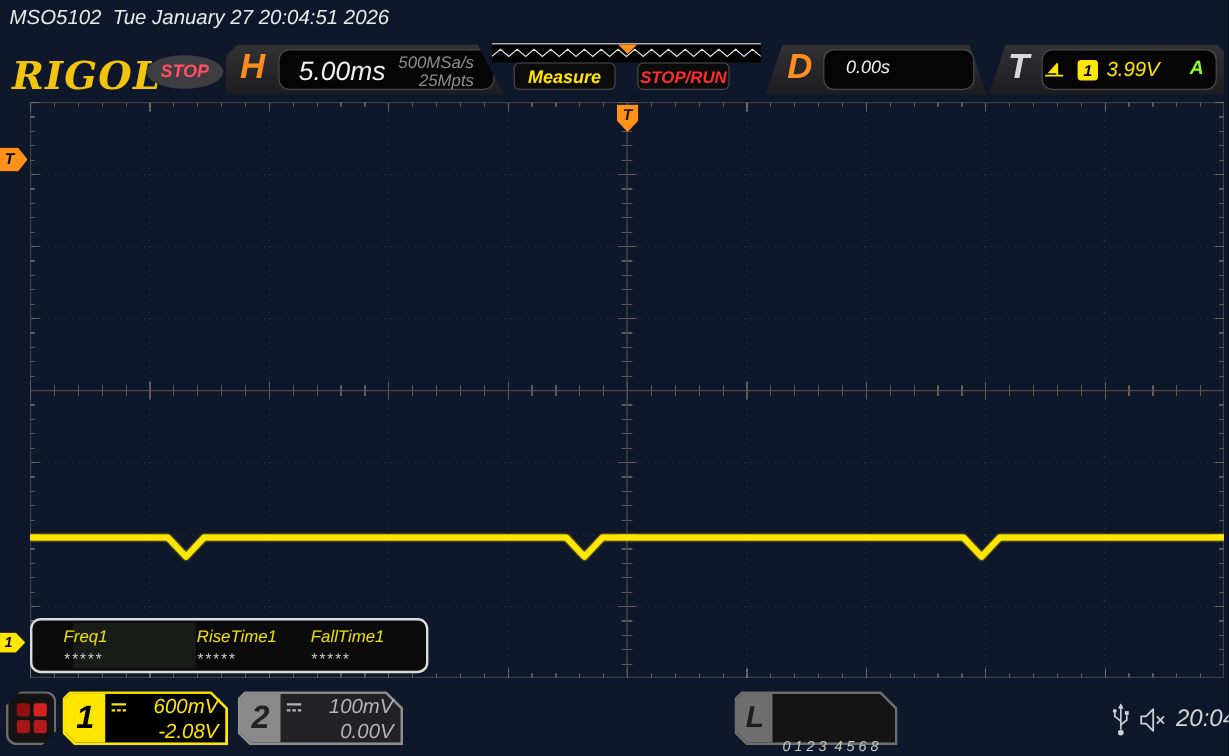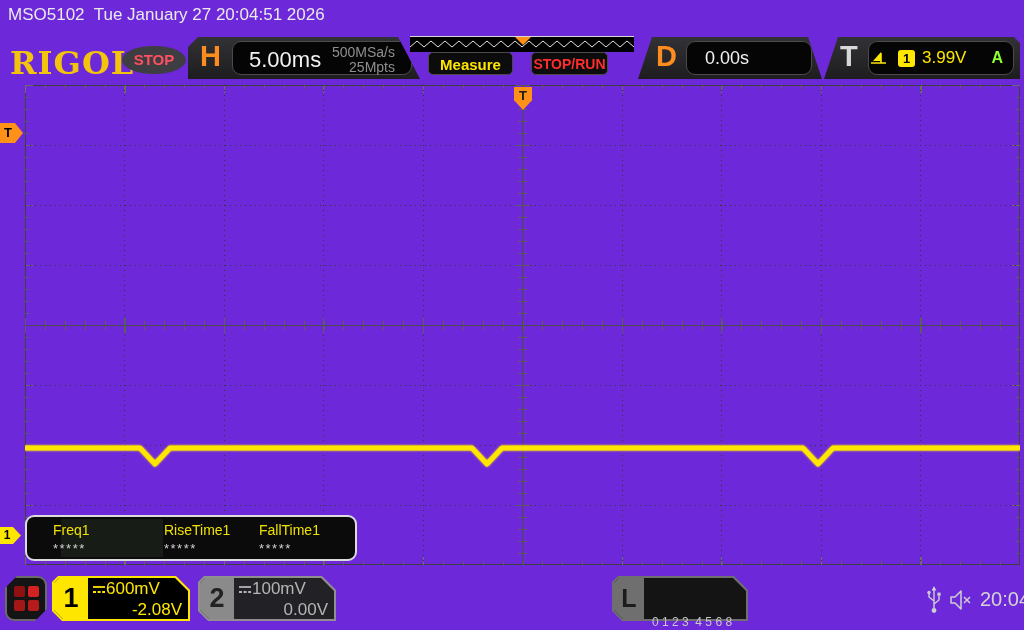--- a/index.html
+++ b/index.html
@@ -1,17 +1,17 @@
 <!DOCTYPE html>
 <html><head>
 <meta charset="utf-8">
 <style>
   html,body{margin:0;padding:0;background:#000;}
-  #screen{position:relative;width:1024px;height:630px;background:#6d28d9;overflow:hidden;
-          font-family:"Liberation Sans",sans-serif;-webkit-font-smoothing:antialiased;}
+  #screen{position:relative;width:1024px;height:630px;background:#0f172a;overflow:hidden;
+          font-family:"Liberation Sans",sans-serif;font-style:italic;-webkit-font-smoothing:antialiased;}
 
   
   #topbar{position:absolute;left:8px;top:5px;height:24px;color:#eaeaea;font-size:17px;white-space:pre;}
 
   
   #brand{position:absolute;left:10px;top:44px;font-family:"DejaVu Serif",serif;font-weight:bold;
          font-size:32px;color:#f2c40d;letter-spacing:1px;}
   #runstate{position:absolute;left:122px;top:46px;width:64px;height:28px;border-radius:50%;
             background:#3d3d42;color:#ff4f60;font-weight:bold;font-size:15px;line-height:28px;text-align:center;}
 
@@ -30,21 +30,21 @@
                 border-left:8px solid transparent;border-right:8px solid transparent;border-top:8px solid #ff9018;}
 
   .hbtn{position:absolute;top:52px;height:23px;background:#0c0c0c;border:1px solid #4a4a4a;border-radius:5px;
         font-weight:bold;text-align:center;line-height:23px;box-sizing:border-box;}
   #btn-measure{left:428px;width:85px;color:#ffe600;font-size:15px;}
   #btn-stoprun{left:531px;width:77px;color:#ff2d2d;font-size:14px;}
 
   #dpanel{left:638px;width:184px;clip-path:polygon(14px 0,calc(100% - 14px) 0,100% 100%,0 100%);}
   #dpanel .biglabel{left:18px;color:#ff8c1e;}
   #dpanel .valuebox{left:48px;right:10px;}
-  #d-value{position:absolute;left:18px;top:6px;font-size:18px;color:#f2f2f2;text-align:right;}
+  #d-value{position:absolute;left:18px;top:6px;font-size:15px;color:#f2f2f2;text-align:right;}
 
   #tpanel{left:824px;width:196px;clip-path:polygon(14px 0,calc(100% - 6px) 0,100% 6px,100% 100%,0 100%);}
   #tpanel .biglabel{left:16px;color:#d8d8d8;}
   #tpanel .valuebox{left:44px;right:6px;display:flex;align-items:center;}
   #trig-badge{display:inline-block;width:17px;height:17px;background:#ffe600;color:#000;border-radius:3px;
               font-weight:bold;font-size:13px;line-height:17px;text-align:center;margin:0 7px 0 10px;}
   #trig-level{color:#ffe600;font-size:17px;}
   #trig-sweep{color:#8cff2e;font-weight:bold;font-size:16px;margin-left:auto;margin-right:10px;}
 
   
@@ -93,21 +93,21 @@
             clip-path:polygon(12px 0,calc(100% - 4px) 0,100% 4px,100% calc(100% - 12px),calc(100% - 12px) 100%,4px 100%,0 calc(100% - 4px),0 12px);}
   .redgrid{display:grid;grid-template-columns:11px 11px;grid-template-rows:11px 11px;gap:3px;}
   .redgrid span{border-radius:2px;}
 
   .chbox{position:absolute;top:576px;width:138px;height:45px;}
   .chframe{position:absolute;inset:0;clip-path:polygon(6px 0,calc(100% - 14px) 0,100% 14px,100% 100%,10px 100%,0 calc(100% - 10px),0 6px);}
   .chinner{position:absolute;inset:2px;clip-path:polygon(5px 0,calc(100% - 13px) 0,100% 13px,100% 100%,9px 100%,0 calc(100% - 9px),0 5px);}
   .chtab{position:absolute;left:2px;top:2px;bottom:2px;width:34px;font-weight:bold;font-size:27px;
          text-align:center;line-height:41px;clip-path:polygon(5px 0,100% 0,100% 100%,9px 100%,0 calc(100% - 9px),0 5px);}
   .chvals{position:absolute;left:40px;right:8px;top:3px;font-size:17px;}
-  .chline1{display:flex;align-items:center;gap:0;}
+  .chline1{display:flex;align-items:center;gap:22px;}
   .chline2{text-align:right;margin-top:1px;}
 
   #ch1{left:52px;}
   #ch1 .chframe{background:#ffe600;} #ch1 .chinner{background:#000;}
   #ch1 .chtab{background:#ffe600;color:#000;} #ch1 .chvals{color:#ffe600;}
   #ch2{left:198px;}
   #ch2 .chframe{background:#8f8f8f;} #ch2 .chinner{background:#222226;}
   #ch2 .chtab{background:#8a8a8a;color:#222;} #ch2 .chvals{color:#b4b4b4;}
 
   #lpanel{position:absolute;left:612px;top:576px;width:136px;height:45px;}

